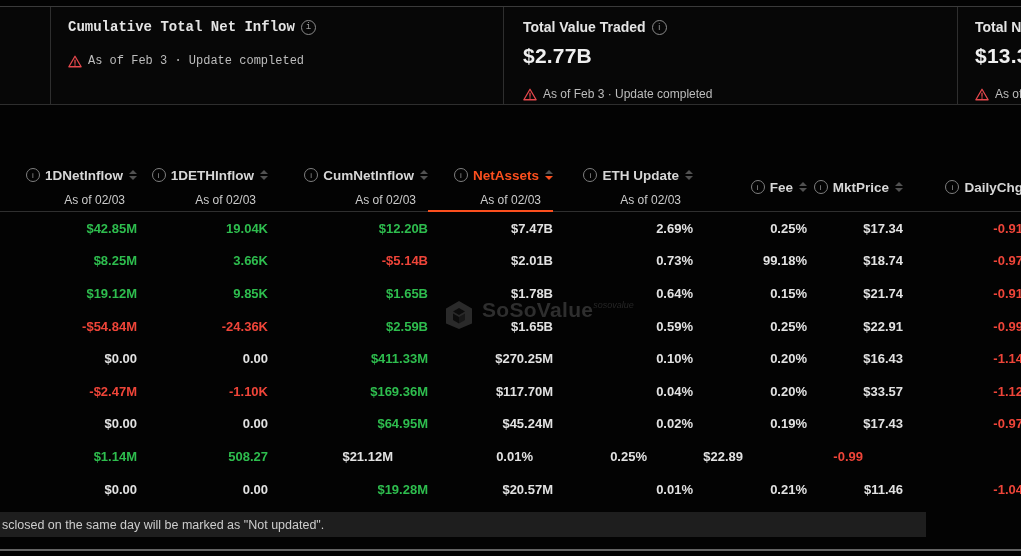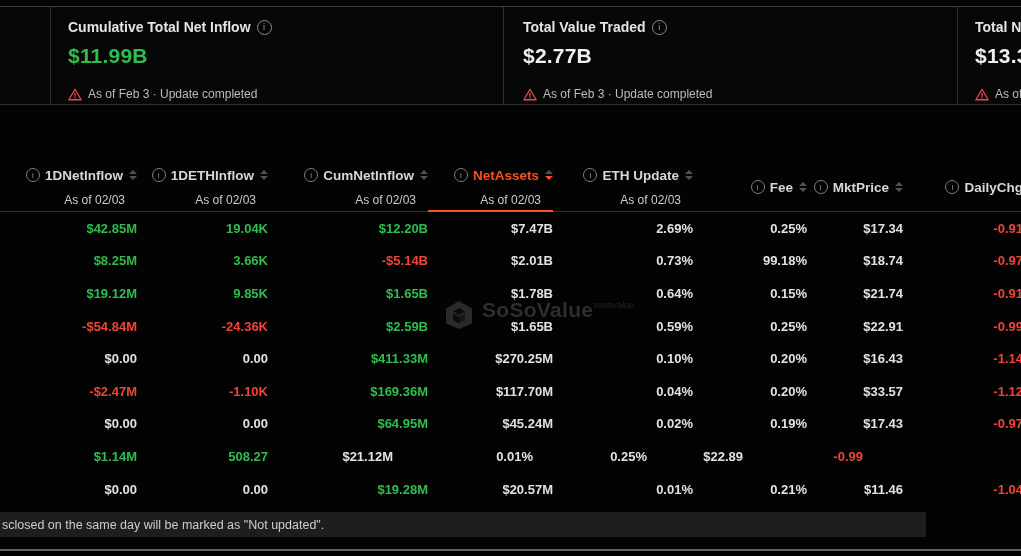--- a/index.html
+++ b/index.html
@@ -16,21 +16,21 @@
   .stats-strip {
     position:absolute; top:6px; left:0; width:1021px; height:97px;
     background:#070707;
     border-top:1px solid #3a3a3a;
     border-bottom:1px solid #2e2e2e;
   }
   .vdiv { position:absolute; top:0; bottom:0; width:1px; background:#2e2e2e; }
   .vdiv.d1 { left:50px; } .vdiv.d2 { left:503px; } .vdiv.d3 { left:957px; }
 
   .stat-card { position:absolute; top:0; white-space:nowrap; }
-  .stat-card.c1 { left:68px; }
+  .stat-card.c1 { left:68px;font-family:Liberation Mono, monospace; }
   .stat-card.c2 { left:523px; }
   .stat-card.c3 { left:975px; }
 
   .card-title {
     margin-top:12px; display:flex; align-items:center; gap:6px;
     color:#e4e4e4; font-size:14px; font-weight:700;
   }
   .info-circ {
     display:inline-flex; align-items:center; justify-content:center;
     width:13px; height:13px; border:1px solid #8b8b8b; border-radius:50%;
@@ -102,21 +102,20 @@
 <div class="stats-strip">
   <div class="vdiv d1"></div>
   <div class="vdiv d2"></div>
   <div class="vdiv d3"></div>
 
   <div class="stat-card c1">
     <div class="card-title">
       <span>Cumulative Total Net Inflow</span>
       <span class="info-circ">i</span>
     </div>
-    <div class="card-value val-green">$11.99B</div>
     <div class="card-status">
       <svg class="warn-icon" width="14" height="13" viewBox="0 0 24 22">
         <path d="M12 2 L22.5 20 H1.5 Z" fill="none" stroke="#e5484d" stroke-width="2.2" stroke-linejoin="round"></path>
         <line x1="12" y1="8.5" x2="12" y2="14" stroke="#e5484d" stroke-width="2.2" stroke-linecap="round"></line>
         <circle cx="12" cy="17" r="1.4" fill="#e5484d"></circle>
       </svg>
       <span>As of Feb 3 · Update completed</span>
     </div>
   </div>
 

